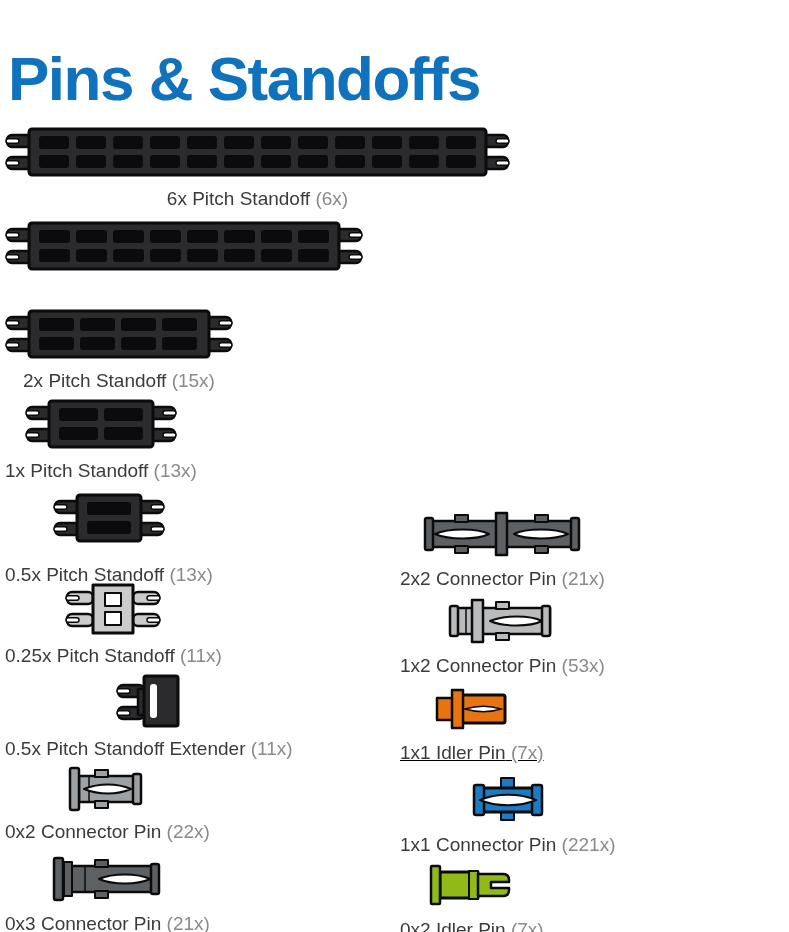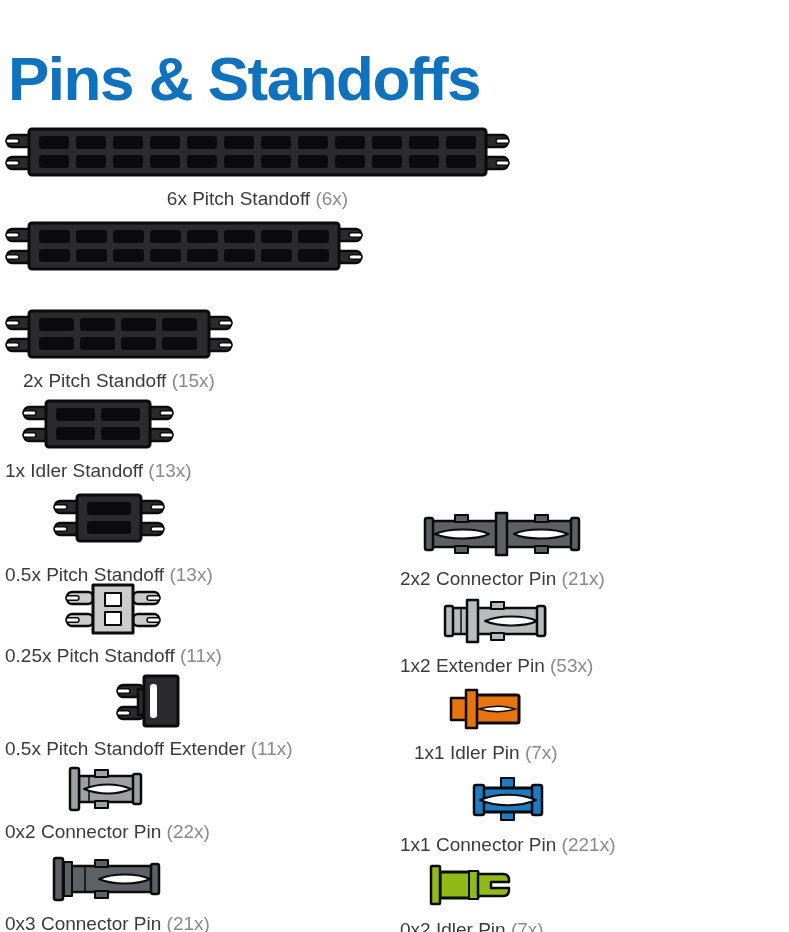--- a/index.html
+++ b/index.html
@@ -125,21 +125,21 @@
           <use href="#prong" x="2" y="9"></use>
           <use href="#prong" x="2" y="31"></use>
         </g>
       <rect x="24" y="3" width="104" height="46" rx="3" class="f-dark bd"></rect>
       <g id="s1">
         <rect class="slot" x="34" y="10" width="39" height="13" rx="3"></rect>
           <rect class="slot" x="79" y="10" width="39" height="13" rx="3"></rect>
       </g>
       <use href="#s1" y="19"></use>
     </svg>
-    <div class="lbl"><span>1x Idler Standoff</span> <span class="ct">(13x)</span></div>
+    <div class="lbl"><span>1x Pitch Standoff</span> <span class="ct">(13x)</span></div>
   </div>
 
   <div class="row" style="left:5px;top:492px;gap:20px;">
     <svg width="112" height="52" viewBox="0 0 112 52">
       <g class="p-dark">
           <use href="#prong" x="2" y="9"></use>
           <use href="#prong" x="2" y="31"></use>
         </g>
       <g class="p-dark" transform="translate(112,0) scale(-1,1)">
           <use href="#prong" x="2" y="9"></use>
@@ -231,24 +231,24 @@
     <svg width="112" height="48" viewBox="0 0 112 48">
       <rect x="6" y="11" width="98" height="26" class="f-lightpin bm"></rect>
       <rect x="50" y="5" width="13" height="7" class="f-lightpin bs"></rect>
       <rect x="50" y="36" width="13" height="7" class="f-lightpin bs"></rect>
       <rect x="4" y="9" width="8" height="30" rx="2" class="f-lightpin bm"></rect>
       <line x1="20" y1="11" x2="20" y2="37" stroke="var(--c-outline)" stroke-width="1.5"></line>
       <rect x="26" y="3" width="11" height="42" class="f-lightpin bm"></rect>
       <rect x="96" y="9" width="8" height="30" rx="2" class="f-lightpin bm"></rect>
       <path d="M44,24 C58,18 84,18 96,24 C84,30 58,30 44,24 Z" class="f-white bs"></path>
     </svg>
-    <div class="lbl"><span>1x2 Extender Pin</span> <span class="ct">(53x)</span></div>
-  </div>
-
-  <div class="row" style="left:414px;top:686px;">
+    <div class="lbl"><span>1x2 Connector Pin</span> <span class="ct">(53x)</span></div>
+  </div>
+
+  <div class="row" style="left:400px;top:686px;text-decoration:underline;">
     <svg width="80" height="46" viewBox="0 0 80 46">
       <rect x="5" y="12" width="18" height="22" class="f-orange bm"></rect>
       <rect x="29" y="9" width="44" height="28" rx="2" class="f-orange bd"></rect>
       <rect x="20" y="4" width="11" height="38" class="f-orange bm"></rect>
       <path d="M33,23 C45,19.5 58,19.5 69,23 C58,26.5 45,26.5 33,23 Z" class="f-white" stroke="var(--c-outline)" stroke-width="1.5"></path>
     </svg>
     <div class="lbl"><span>1x1 Idler Pin</span> <span class="ct">(7x)</span></div>
   </div>
 
   <div class="row" style="left:400px;top:774px;">

